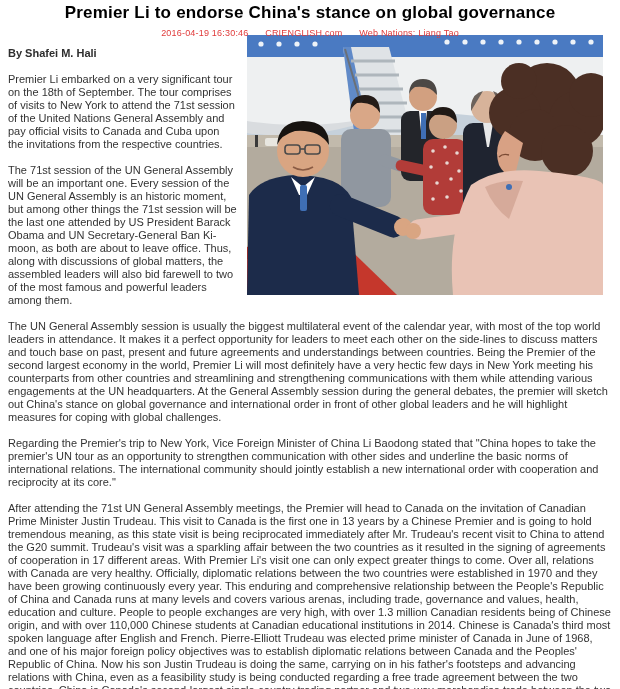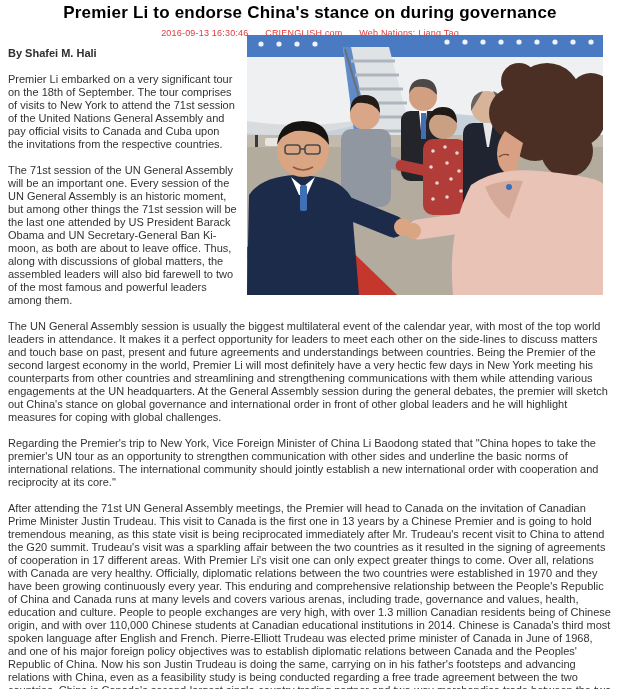--- a/index.html
+++ b/index.html
@@ -53,24 +53,24 @@
   }
   .photo-wrap svg { display: block; }
 
   .clear { clear: both; }
 </style>
 </head>
 <body>
 
 <div class="page">
 
-  <h1 class="headline">Premier Li to endorse China's stance on during governance</h1>
+  <h1 class="headline">Premier Li to endorse China's stance on global governance</h1>
 
   <div class="meta-line">
-    <span>2016-09-13 16:30:46</span>
+    <span>2016-04-19 16:30:46</span>
     <span>CRIENGLISH.com</span>
     <span>Web Nations: Liang Tao</span>
   </div>
 
   <div class="article">
 
     <div class="photo-wrap">
 
       <svg width="356" height="260" viewBox="0 0 356 260">
 

